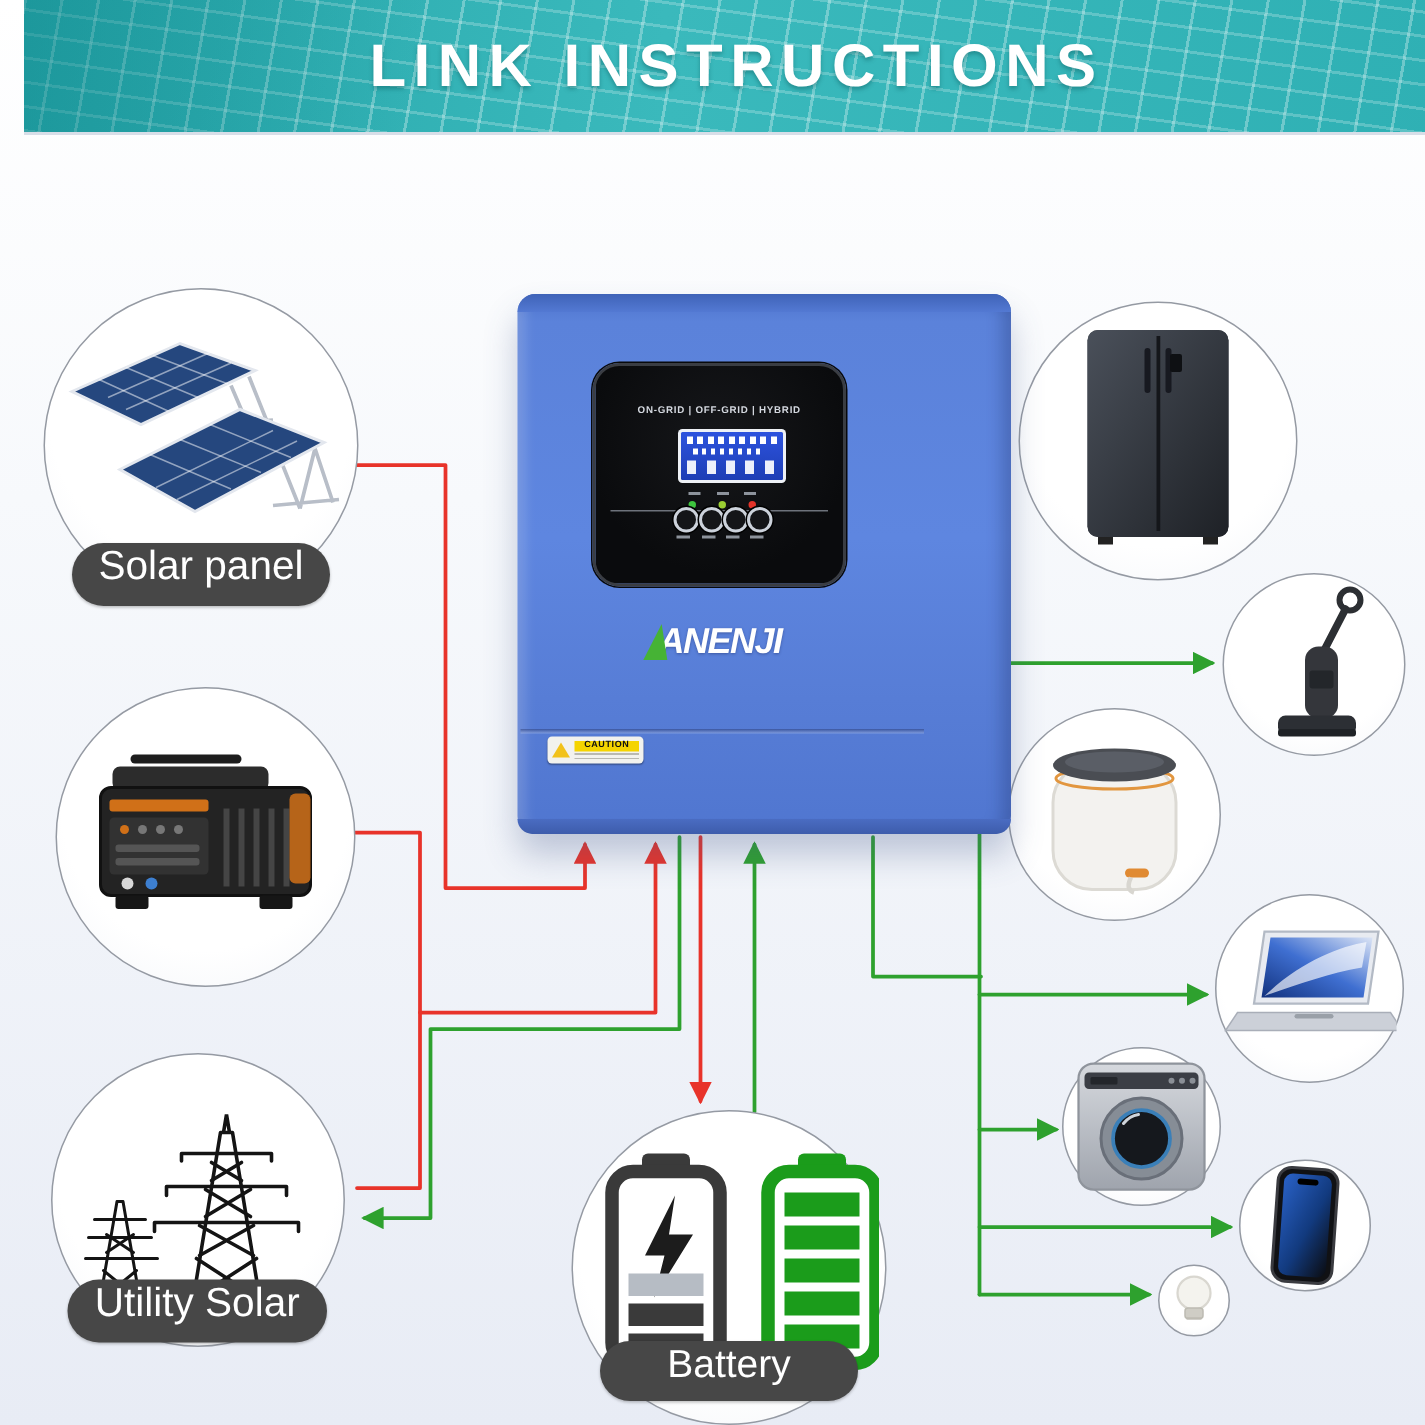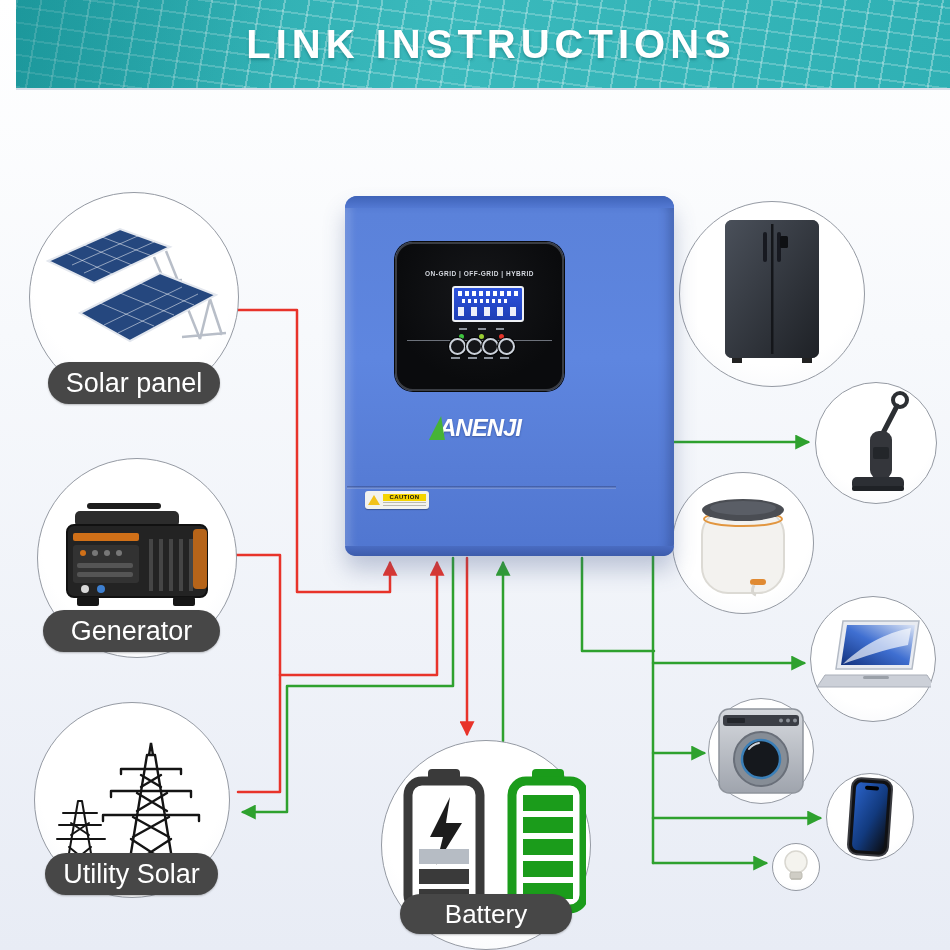--- a/index.html
+++ b/index.html
@@ -23,21 +23,21 @@
   .red{stroke:#e8332a;}
   .green{stroke:#2ea12e;}
 
   
   .circle{position:absolute;border-radius:50%;border:1.6px solid #959aa3;
     background:radial-gradient(circle at 50% 40%, #ffffff 62%, #f3f5f9 100%);}
   .circle svg{position:absolute;}
 
   
   .pill{position:absolute;background:#474747;color:#fff;border-radius:24px;
-    display:flex;align-items:center;justify-content:center;font-size:27px;font-weight:500;
+    display:flex;align-items:flex-start;justify-content:center;font-size:27px;font-weight:500;
     box-shadow:0 1px 2px rgba(0,0,0,.25);}
 
   
   .inverter{position:absolute;left:345px;top:196px;width:329px;height:360px;border-radius:12px;
     background:linear-gradient(180deg,#4d72cb 0%,#5b82da 5%,#5e86e0 45%,#5largest 0,#577dd6 75%,#5076d0 100%);
     background:linear-gradient(180deg,#4d72cb 0%,#5b82da 5%,#5e86e0 45%,#577dd6 75%,#5076d0 100%);
     box-shadow:inset -6px 0 10px rgba(20,30,80,.25), inset 5px 0 8px rgba(255,255,255,.18), 0 14px 22px rgba(70,90,140,.30);}
   .inv-topband{position:absolute;left:0;top:0;width:100%;height:12px;border-radius:12px 12px 0 0;
     background:linear-gradient(180deg,#3f63b8,#5379d3);}
   .inv-seam{position:absolute;left:2px;top:290px;width:269px;height:3px;
@@ -150,23 +150,20 @@
       <rect x="24" y="77" width="56" height="5" rx="2" fill="#555"></rect>
       <circle cx="32" cy="94" r="4" fill="#d8d8d8"></circle>
         <circle cx="48" cy="94" r="4" fill="#3d7fd0"></circle>
       <g stroke="#454545" stroke-width="4">
         <path d="M98,44 V96 M108,44 V96 M118,44 V96 M128,44 V96 M138,44 V96"></path>
       </g>
       <rect x="140" y="34" width="14" height="60" rx="4" fill="#d07018" opacity=".85"></rect>
       <rect x="24" y="102" width="22" height="9" rx="2" fill="#161616"></rect>
       <rect x="120" y="102" width="22" height="9" rx="2" fill="#161616"></rect>
     </svg>
-  </div>
-  <div class="pill" style="left:43px;top:610px;width:177px;height:42px;">
-    <span>Generator</span>
   </div>
 
   <div class="circle" style="left:34px;top:702px;width:194px;height:194px;">
     <svg width="166" height="142" style="left:14px;top:22px;" viewBox="0 0 166 142">
       <g stroke="#141414" stroke-width="2.4" fill="none" stroke-linecap="round">
         <path d="M80,140 L98,30 M124,140 L106,30 M98,30 H106 M100,30 L102,18 L104,30"></path>
         <path d="M72,44 H132 M72,44 l0,5 M132,44 l0,5"></path>
         <path d="M62,66 H142 M62,66 l0,6 M142,66 l0,6"></path>
         <path d="M54,90 H150 M54,90 l0,6 M150,90 l0,6"></path>
         <path d="M92,62 L112,50 M112,62 L92,50"></path>

